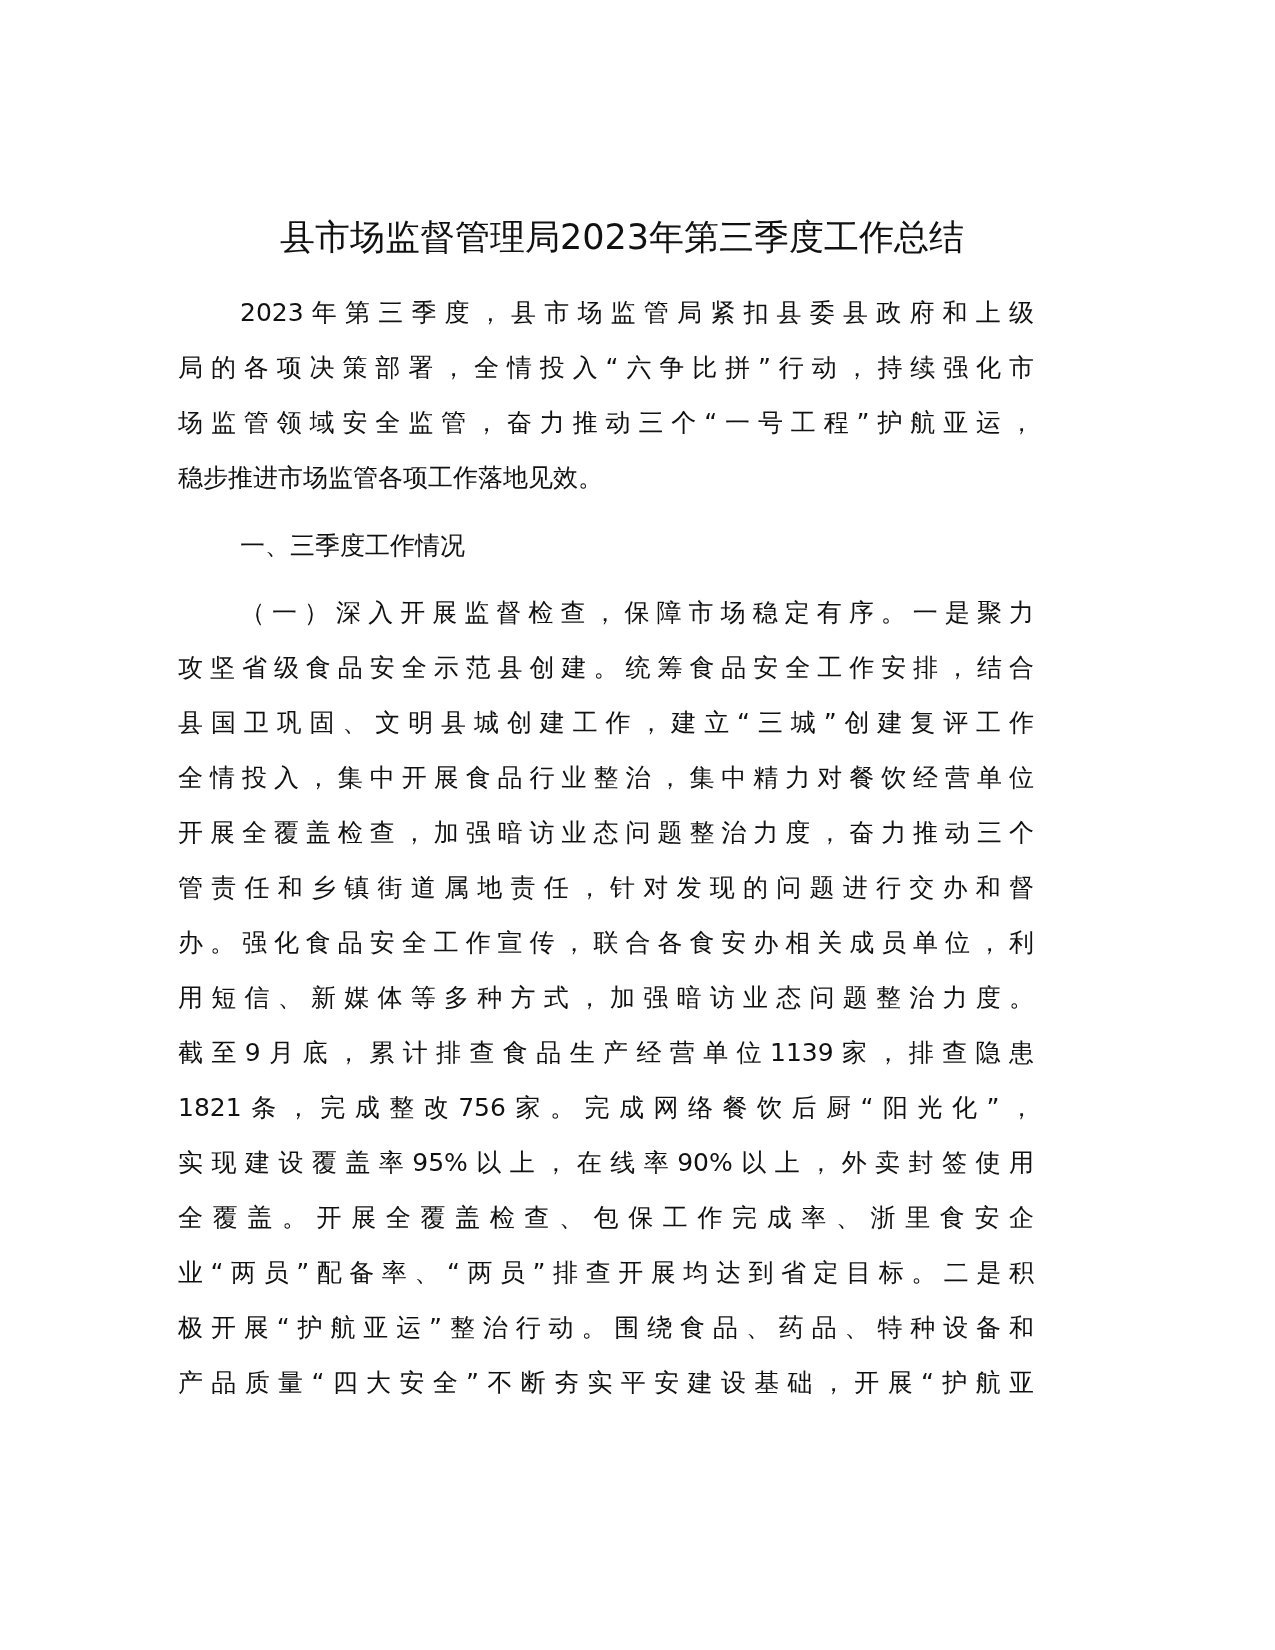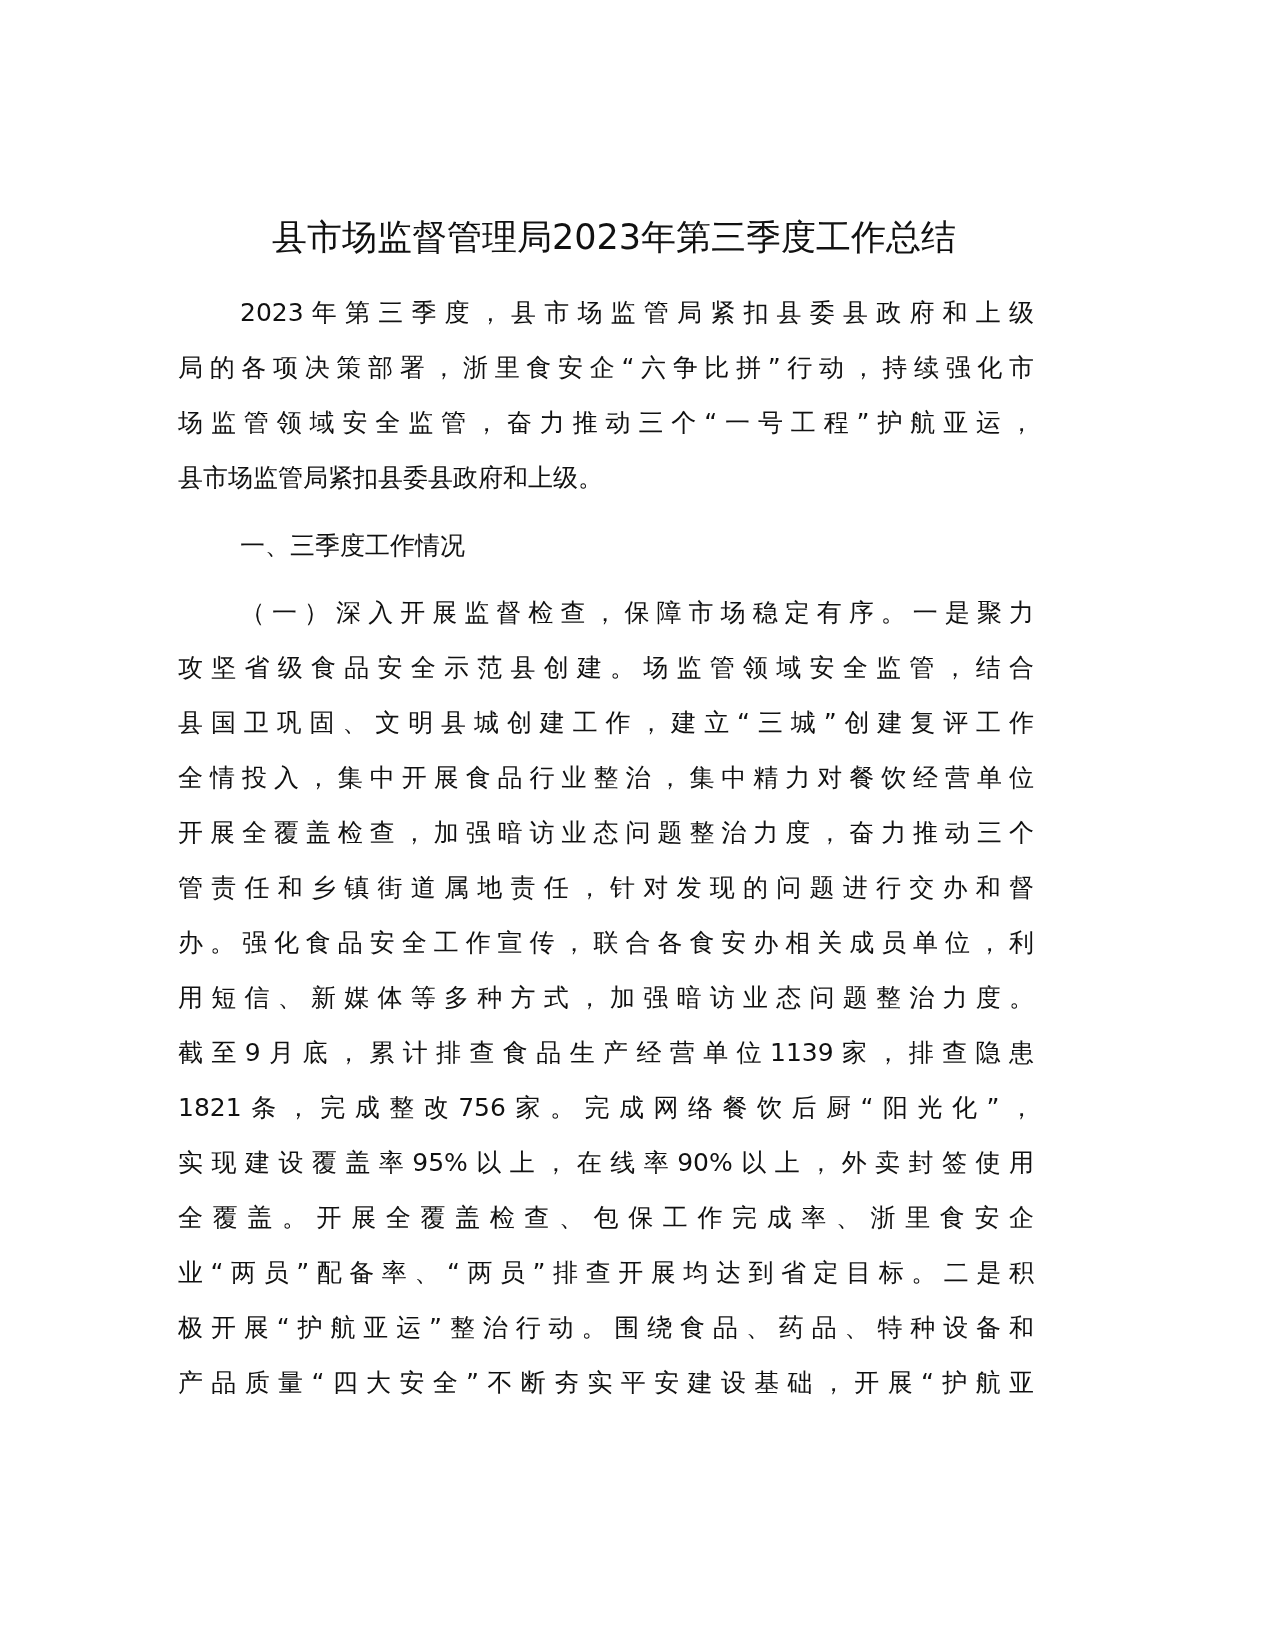--- a/index.html
+++ b/index.html
@@ -1,37 +1,37 @@
 <!DOCTYPE html>
 <html><head>
 <meta charset="utf-8">
 <style>
   html, body { margin:0; padding:0; background:#ffffff; }
   body { width:1275px; height:1650px; position:relative; overflow:hidden; }
   .page { position:absolute; left:178px; top:0; width:856px; color:#111; font-family:"DejaVu Sans","Liberation Sans",sans-serif; }
-  .title { position:absolute; top:212px; left:8px; width:856px; text-align:center; font-size:35px; line-height:50px; white-space:nowrap; letter-spacing:0px; }
+  .title { position:absolute; top:212px; left:16px; width:856px; text-align:center; font-size:35px; line-height:50px; white-space:nowrap; letter-spacing:0px; }
   .line { position:absolute; left:0; width:856px; font-size:25px; line-height:40px; white-space:nowrap; text-align:justify; text-align-last:justify; }
   .line.last { text-align-last:left; }
   .line.indent { left:62px; width:794px; }
 </style>
 </head>
 <body>
 
 <div class="page">
   <div class="title">县市场监督管理局2023年第三季度工作总结</div>
 
   <div class="line indent" style="top:293px">2023年第三季度，县市场监管局紧扣县委县政府和上级</div>
-  <div class="line" style="top:348px">局的各项决策部署，浙里食安企“六争比拼”行动，持续强化市</div>
+  <div class="line" style="top:348px">局的各项决策部署，全情投入“六争比拼”行动，持续强化市</div>
   <div class="line" style="top:403px">场监管领域安全监管，奋力推动三个“一号工程”护航亚运，</div>
-  <div class="line last" style="top:458px">县市场监管局紧扣县委县政府和上级。</div>
+  <div class="line last" style="top:458px">稳步推进市场监管各项工作落地见效。</div>
 
   <div class="line indent last" style="top:526px">一、三季度工作情况</div>
 
   <div class="line indent" style="top:593px">（一）深入开展监督检查，保障市场稳定有序。一是聚力</div>
-  <div class="line" style="top:648px">攻坚省级食品安全示范县创建。场监管领域安全监管，结合</div>
+  <div class="line" style="top:648px">攻坚省级食品安全示范县创建。统筹食品安全工作安排，结合</div>
   <div class="line" style="top:703px">县国卫巩固、文明县城创建工作，建立“三城”创建复评工作</div>
   <div class="line" style="top:758px">全情投入，集中开展食品行业整治，集中精力对餐饮经营单位</div>
   <div class="line" style="top:813px">开展全覆盖检查，加强暗访业态问题整治力度，奋力推动三个</div>
   <div class="line" style="top:868px">管责任和乡镇街道属地责任，针对发现的问题进行交办和督</div>
   <div class="line" style="top:923px">办。强化食品安全工作宣传，联合各食安办相关成员单位，利</div>
   <div class="line" style="top:978px">用短信、新媒体等多种方式，加强暗访业态问题整治力度。</div>
   <div class="line" style="top:1033px">截至9月底，累计排查食品生产经营单位1139家，排查隐患</div>
   <div class="line" style="top:1088px">1821条，完成整改756家。完成网络餐饮后厨“阳光化”，</div>
   <div class="line" style="top:1143px">实现建设覆盖率95%以上，在线率90%以上，外卖封签使用</div>
   <div class="line" style="top:1198px">全覆盖。开展全覆盖检查、包保工作完成率、浙里食安企</div>

